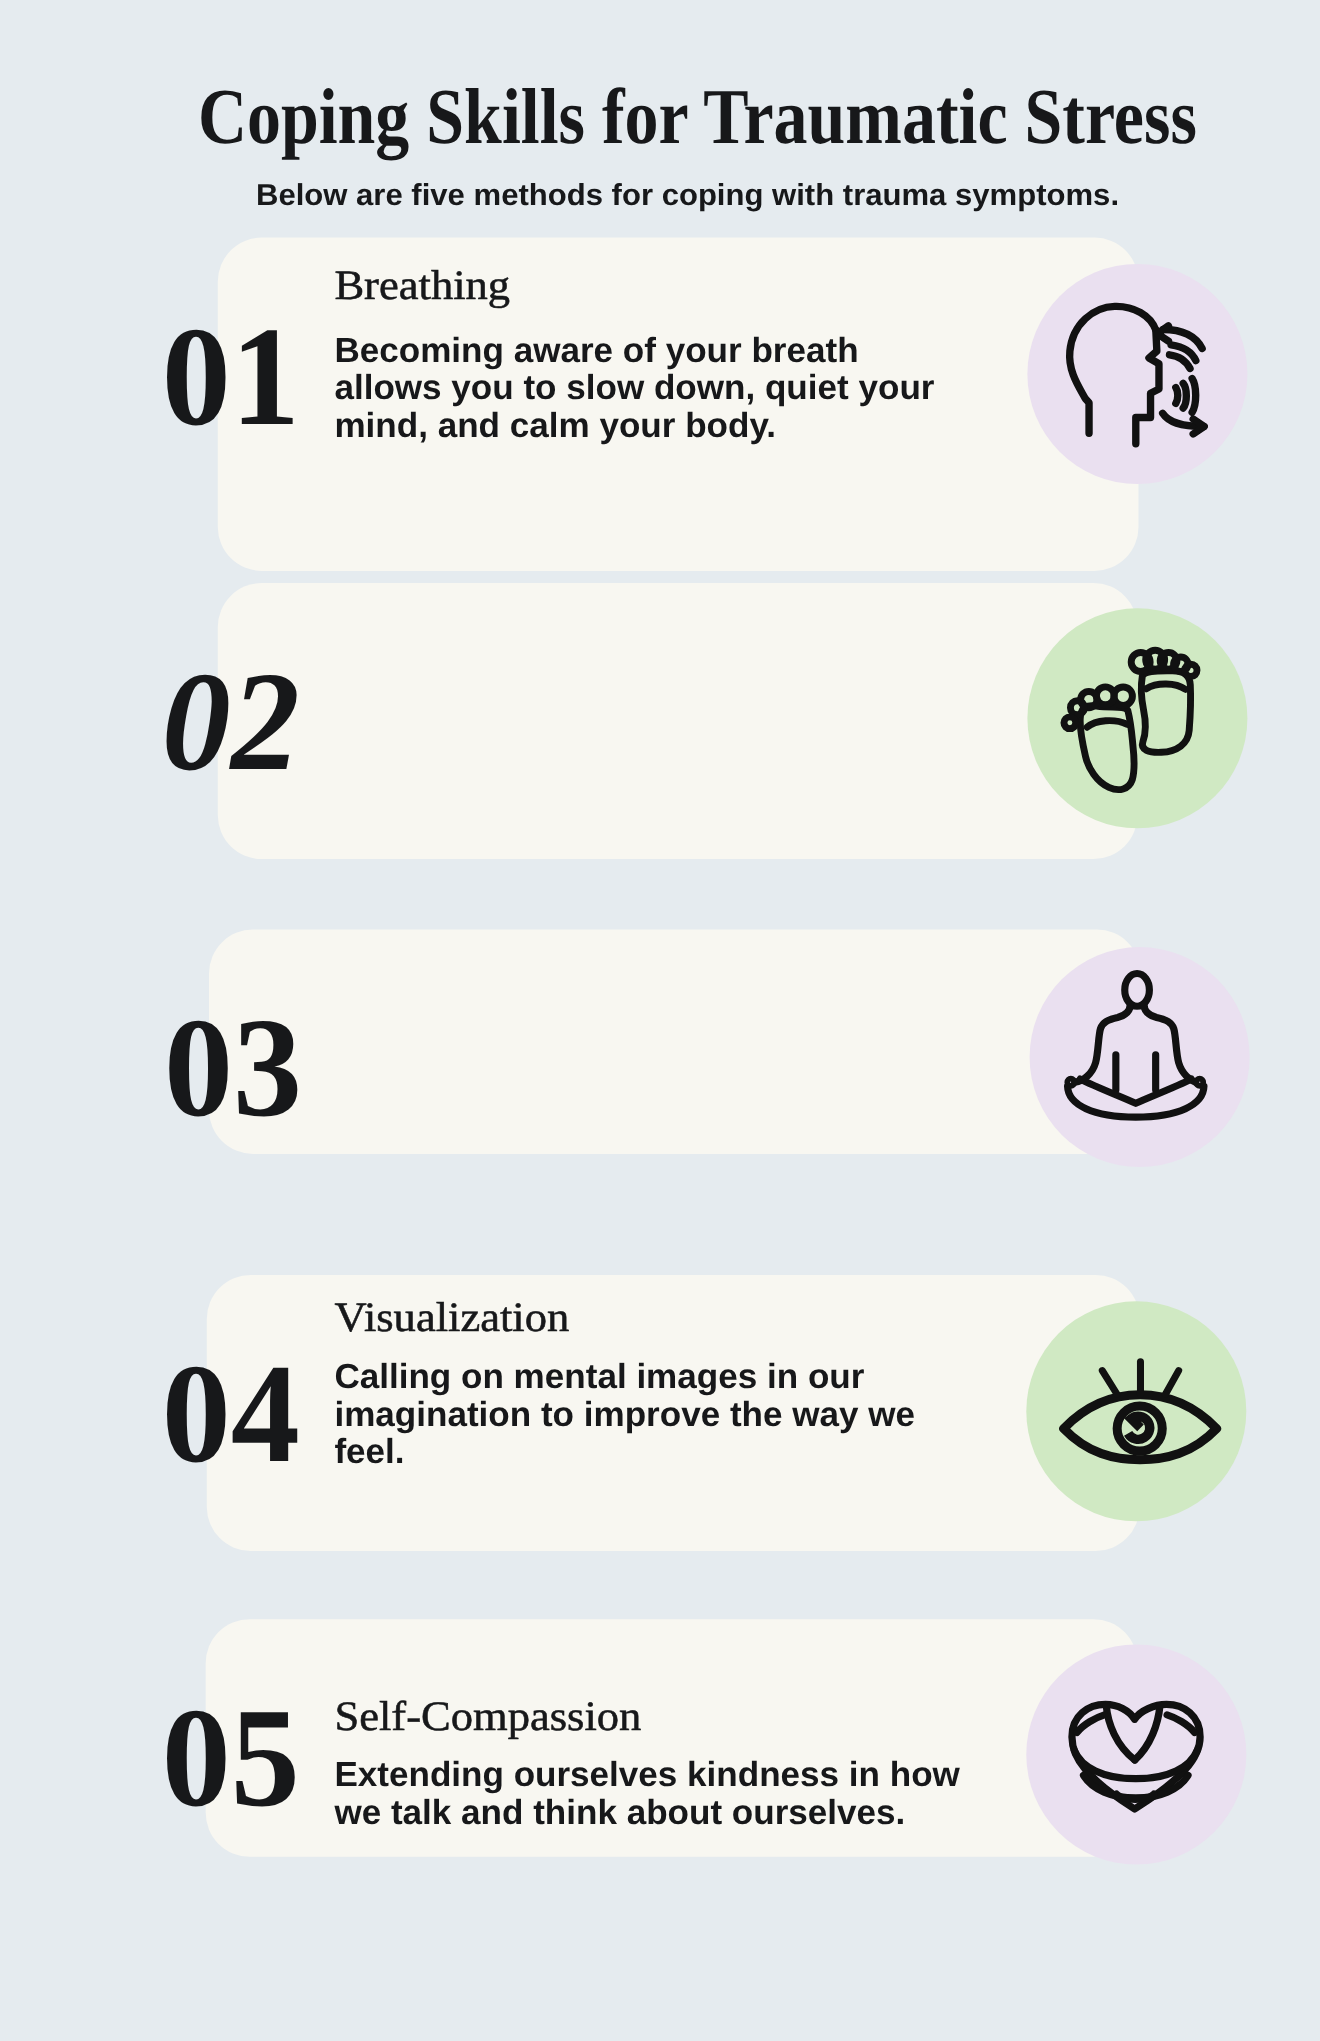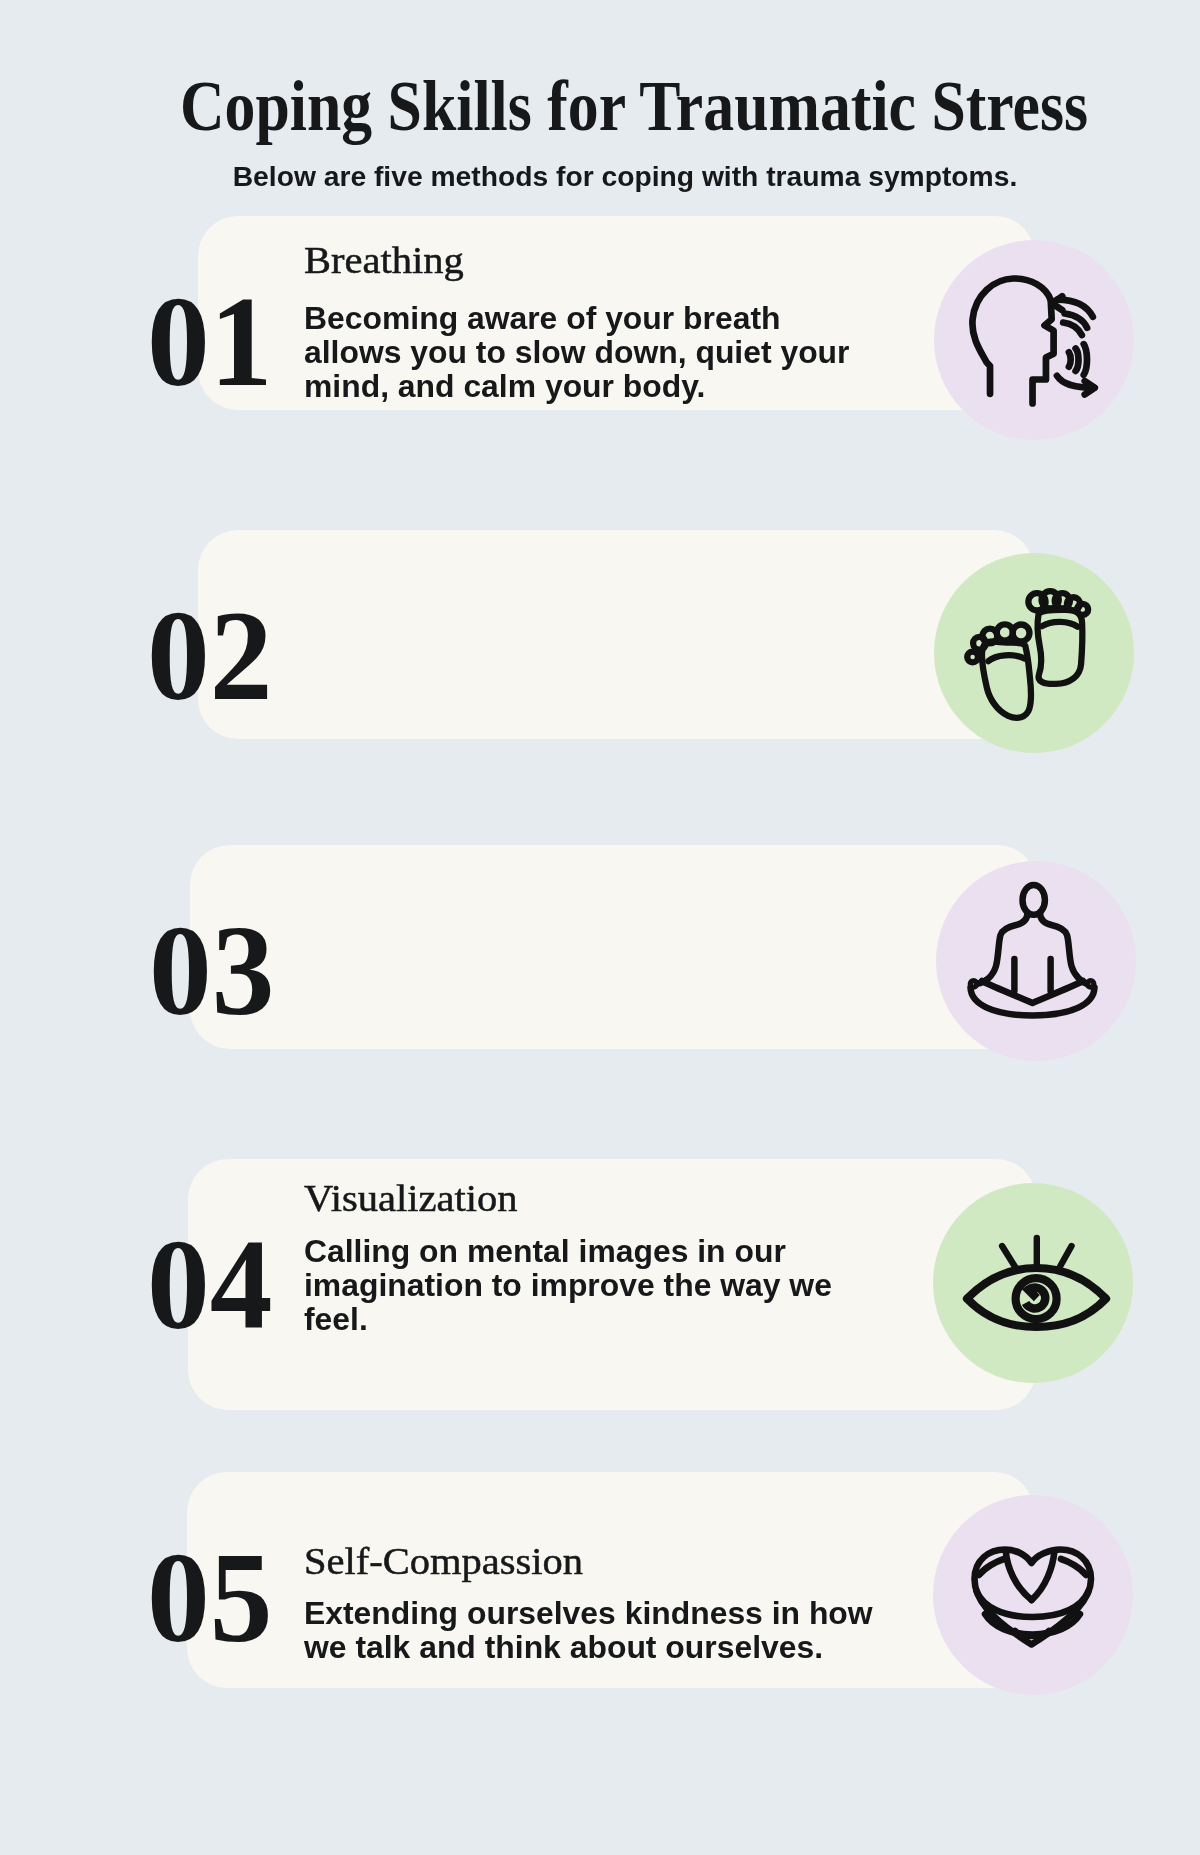--- a/index.html
+++ b/index.html
@@ -58,21 +58,21 @@
   .circ > svg{position:absolute;left:0;top:0;display:block;}
 </style>
 </head>
 <body>
 
 <div class="page">
 
   <div class="title" style="top:70.3px;">Coping Skills for Traumatic Stress</div>
   <div class="subtitle" style="top:162.5px;">Below are five methods for coping with trauma symptoms.</div>
 
-  <div class="card" style="--cl:170px;left:170px;width:836.9px;top:215.5px;height:194px;">
+  <div class="card" style="--cl:170px;left:170px;width:836.9px;top:215.5px;height:303px;">
     <div class="num" style="top:61.3px;">01</div>
     <div class="txt" style="top:25.9px;">
       <p class="h">Breathing</p>
       <div style="height:22.7px"></div>
       <p class="p">Becoming aware of your breath</p>
       <p class="p">allows you to slow down, quiet your</p>
       <p class="p">mind, and calm your body.</p>
     </div>
     <div class="circ" style="top:24.9px;background:#eae0f0;">
       <svg width="200" height="200" viewBox="0 0 200 200" fill="none" stroke="#111" stroke-width="7" stroke-linecap="round" stroke-linejoin="round">
@@ -86,21 +86,21 @@
         <path d="M136 112.6 C 138.5 116.5, 138.5 123.5, 136 127.6"></path>
         <path d="M143 108.6 C 147 113.5, 147 127, 143 132.1"></path>
         <path d="M151.5 104.1 C 156 111, 156 129, 151.5 136.1"></path>
         <path d="M123.5 137.1 C 129 145.5, 140 149.6, 162.5 149.6"></path>
         <path d="M152.5 142.5 L 163 149.6 L 152.5 156.7"></path>
        </g>
       </svg>
     </div>
   </div>
 
-  <div class="card" style="--cl:170px;left:170px;width:836.1px;top:530px;height:209px;">
+  <div class="card" style="--cl:170px;left:170px;width:836.1px;top:530px;height:251px;font-style:italic;">
     <div class="num" style="top:61.3px;">02</div>
     <div class="circ" style="top:23.3px;background:#d0e9c3;">
       <svg width="200" height="200" viewBox="0 0 200 200" fill="none" stroke="#111" stroke-width="6.2" stroke-linecap="round" stroke-linejoin="round">
        <g transform="translate(2.112 -1.377) scale(1.0137)">
         <path d="M101 62 C 99 74, 100 82, 102 92 C 104.5 104, 104 114, 101.5 121 C 99 128.5, 107 131, 118 130.5 C 132 130, 142 123, 143 111 C 144 98, 144.5 80, 144 70 C 143.5 61, 138 57.5, 128 57.5 C 114 57.5, 104 57, 101 62 Z"></path>
         <path d="M104.5 73.5 C 114 67.5, 131 68, 139.5 74"></path>
         <circle cx="99.5" cy="49.5" r="8.5"></circle>
         <circle cx="112.5" cy="47.5" r="8.5"></circle>
         <circle cx="124.5" cy="48.5" r="7.5"></circle>
         <circle cx="135.5" cy="51.5" r="6.5"></circle>

